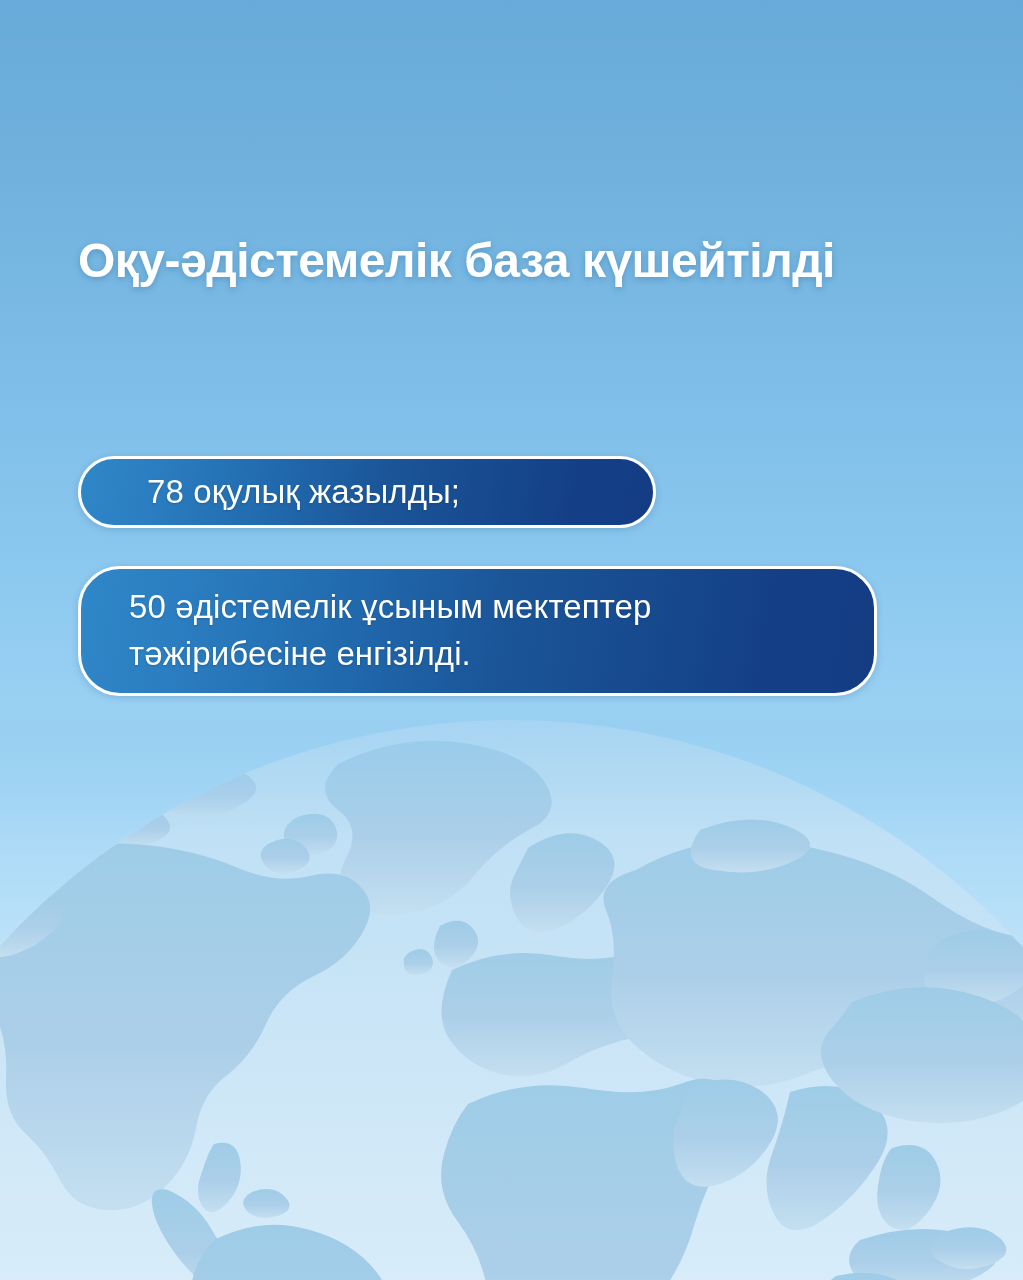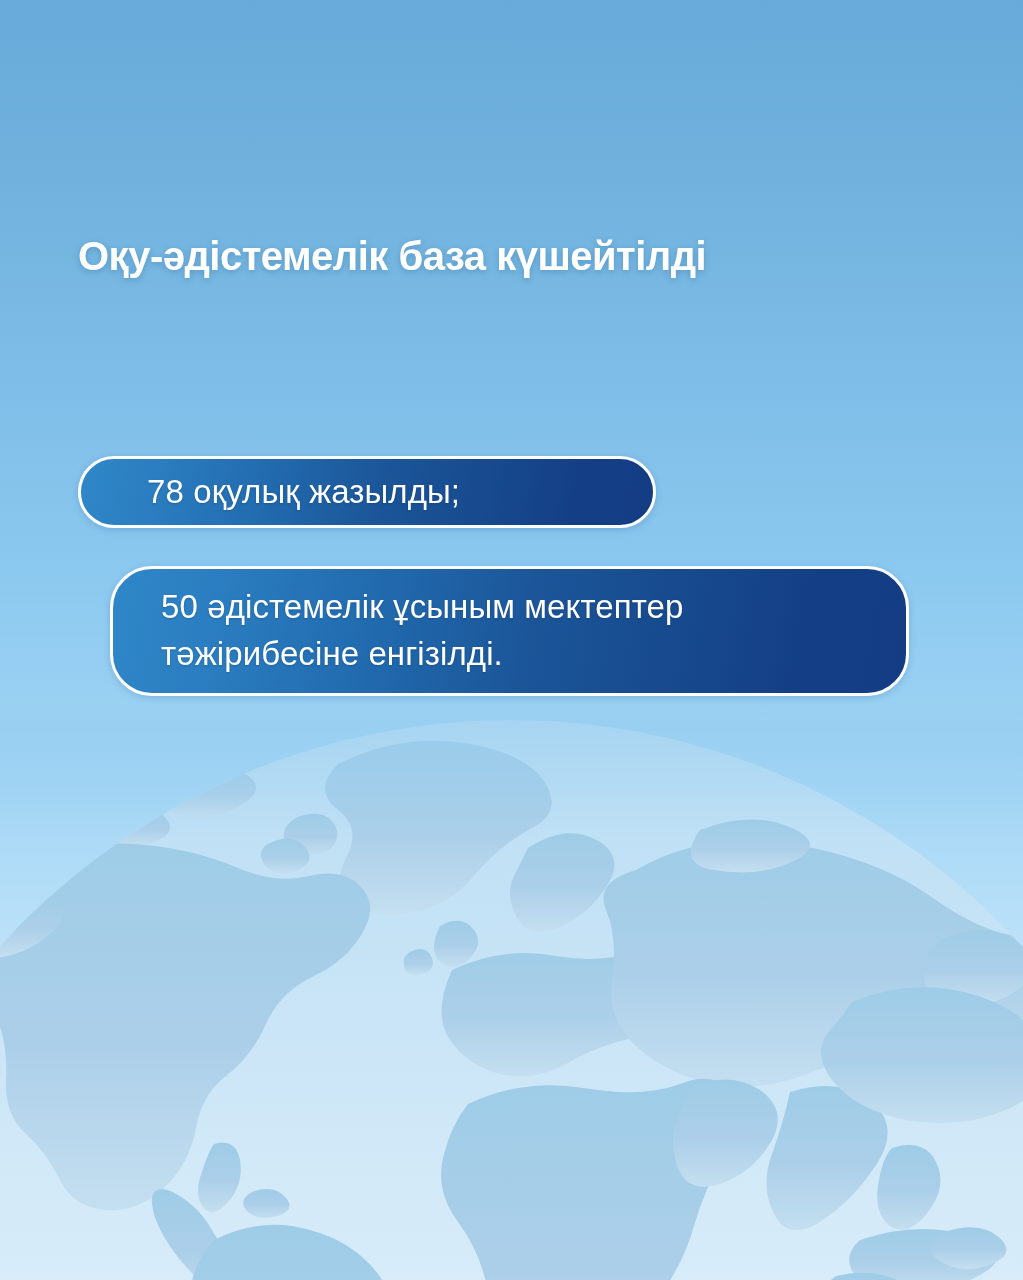--- a/index.html
+++ b/index.html
@@ -65,21 +65,21 @@
     width: 1023px;
   }
 
   .headline {
     position: absolute;
     left: 78px;
     top: 232px;
     width: 800px;
     margin: 0;
     color: #ffffff;
-    font-size: 40px;
+    font-size: 48px;
     line-height: 1.22;
     font-weight: bold;
     letter-spacing: -0.5px;
     text-shadow: 0 2px 6px rgba(46,104,155,0.40);
   }
 
   .pill-stack {
     position: absolute;
     left: 78px;
     top: 456px;
@@ -121,21 +121,20 @@
     padding: 0 26px 0 66px;
     margin-top: 38px;
   }
   .pill-3 {
     width: 799px;
     height: 130px;
     border-radius: 42px;
     padding: 0 30px 0 48px;
     margin-top: 38px;
     align-items: center;
-    margin-left: 32px;
   }
   .pill-3 .pill-text {
     display: block;
   }
 
   .pill-text {
     display: block;
     text-shadow: 0 1px 2px rgba(10,40,85,0.25);
   }
 </style>

